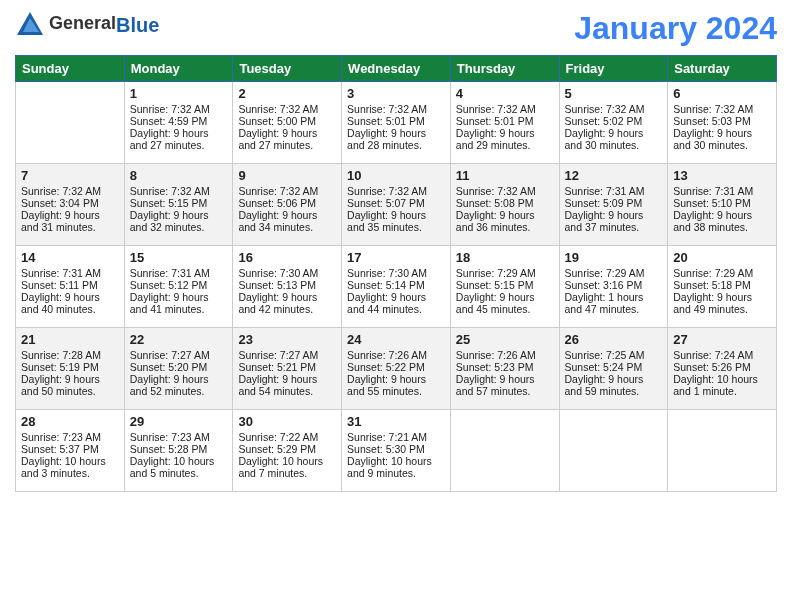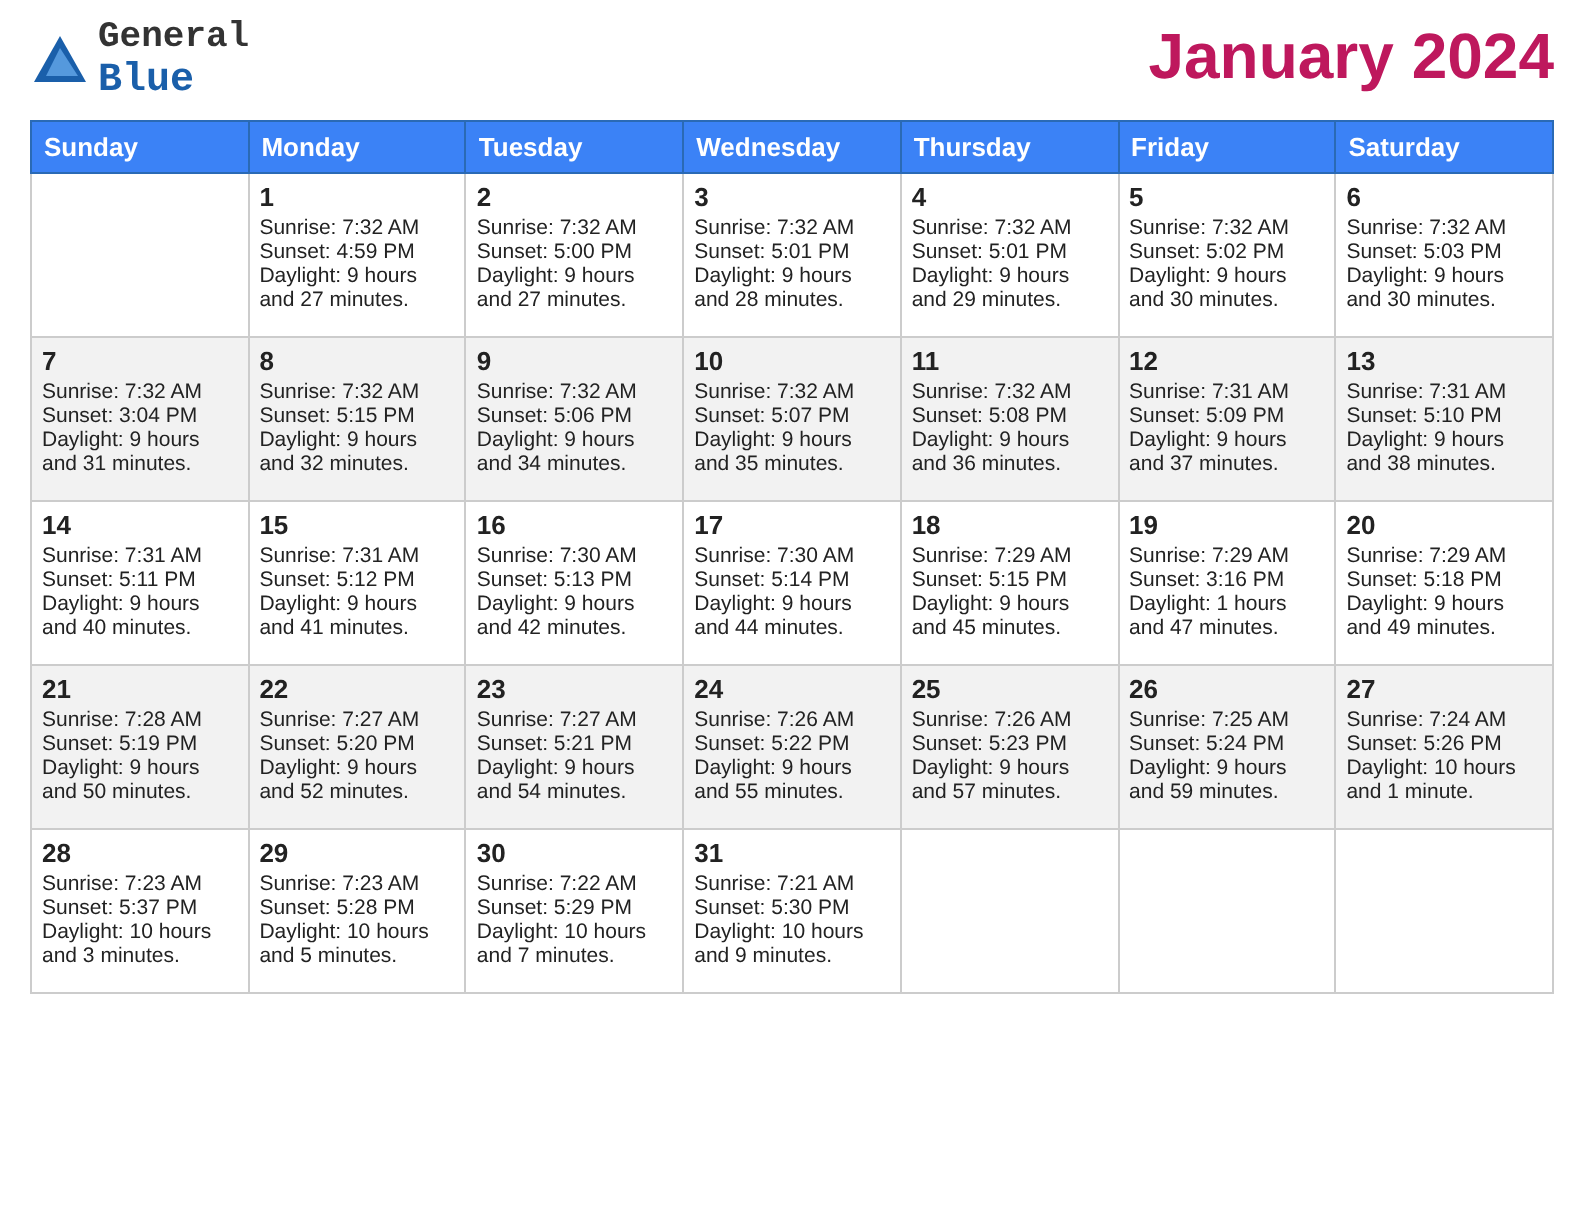--- a/index.html
+++ b/index.html
@@ -19,23 +19,22 @@
       align-items: flex-start;
       justify-content: space-between;
       margin-bottom: 8px;
     }
     .logo {
       display: flex;
       align-items: center;
     }
     .logo-text {
       display: flex;
-      flex-direction: column;
+      flex-direction: row;
       line-height: 1.1;
-      font-family: Liberation Mono, monospace;
     }
     .logo-general {
       font-size: 18px;
       font-weight: bold;
       color: #333;
     }
     .logo-blue {
       font-size: 20px;
       font-weight: bold;
       color: #1a5faa;
@@ -44,21 +43,21 @@
       width: 30px;
       height: 30px;
       margin-right: 4px;
     }
     .title-block {
       text-align: right;
     }
     .month-year {
       font-size: 32px;
       font-weight: bold;
-      color: #be185d;
+      color: #3b82f6;
     }
     .location {
       font-size: 15px;
       color: #444;
     }
     table {
       width: 100%;
       border-collapse: collapse;
       table-layout: fixed;
     }
@@ -87,21 +86,21 @@
     }
     td.empty {
       background: #f9f9f9;
     }
     tr:nth-child(even) td {
       background-color: #f2f2f2;
     }
     tr:nth-child(odd) td {
       background-color: #fff;
     }
-    th { background-color: #3b82f6; }
+    th { background-color: #15803d; }
   </style>
 </head>
 <body>
 
 <div class="page">
   <div class="header">
     <div class="logo">
       <svg class="logo-icon" viewBox="0 0 30 30">
         <polygon points="15,2 28,25 2,25" fill="#1a5faa"></polygon>
         <polygon points="15,8 24,22 8,22" fill="#5599dd"></polygon>

